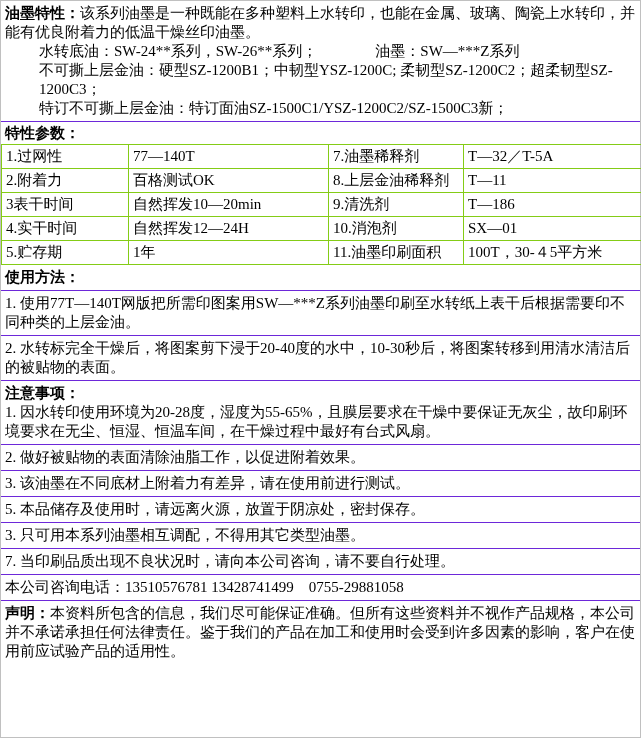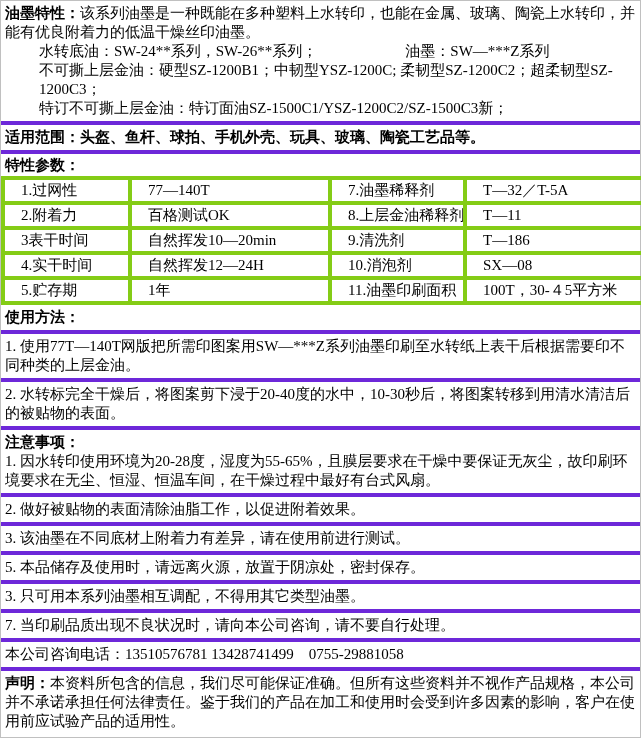--- a/index.html
+++ b/index.html
@@ -11,38 +11,38 @@
     line-height: 19px;
     color: #000000;
   }
   .doc {
     width: 641px;
     min-height: 738px;
     border: 1px solid #c0c0c0;
     background: #ffffff;
   }
   .row {
-    border-bottom: 4px solid #6d28d9;
+    border-bottom: 1px solid #6d28d9;
     padding: 3px 4px;
   }
   .row.last { border-bottom: none; }
   b, .bold { font-weight: bold; }
   .indent { padding-left: 34px; }
-  .gap { margin-left: 88px; }
+  .gap { margin-left: 58px; }
   .sec-params { padding: 0; border-bottom: none; }
   .sec-params .params-label { padding: 2px 16px 1px 4px; }
   table.spec {
     width: 100%;
     border-collapse: collapse;
     table-layout: fixed;
   }
   table.spec td {
-    border: 4px solid #84cc16;
+    border: 1px solid #84cc16;
     height: 24px;
-    padding: 1px 16px;
+    padding: 1px 4px;
     overflow: hidden;
     white-space: nowrap;
     font-family: Liberation Serif, serif;
   }
   table.spec col.c1 { width: 127px; }
   table.spec col.c2 { width: 200px; }
   table.spec col.c3 { width: 135px; }
   table.spec col.c4 { width: 179px; }
   td.center { text-align: center; }
 </style>
@@ -51,21 +51,20 @@
 
 <div class="doc">
 
   <div class="row">
     <div><b>油墨特性：</b><span>该系列油墨是一种既能在多种塑料上水转印，也能在金属、玻璃、陶瓷上水转印，并能有优良附着力的低温干燥丝印油墨。</span></div>
     <div class="indent"><span>水转底油：SW-24**系列，SW-26**系列；</span><span class="gap">油墨：SW—***Z系列</span></div>
     <div class="indent">不可撕上层金油：硬型SZ-1200B1；中韧型YSZ-1200C; 柔韧型SZ-1200C2；超柔韧型SZ-1200C3；</div>
     <div class="indent">特订不可撕上层金油：特订面油SZ-1500C1/YSZ-1200C2/SZ-1500C3新；</div>
   </div>
 
-  <div class="row bold"><span>适用范围：</span><span>头盔、鱼杆、球拍、手机外壳、玩具、玻璃、陶瓷工艺品等。</span></div>
 
   <div class="row sec-params">
     <div class="bold params-label">特性参数：</div>
     <table class="spec">
       <colgroup>
           <col class="c1">
           <col class="c2">
           <col class="c3">
           <col class="c4">
         </colgroup>
@@ -85,21 +84,21 @@
         <tr>
           <td>3表干时间</td>
           <td>自然挥发10—20min</td>
           <td>9.清洗剂</td>
           <td>T—186</td>
         </tr>
         <tr>
           <td>4.实干时间</td>
           <td>自然挥发12—24H</td>
           <td>10.消泡剂</td>
-          <td>SX—08</td>
+          <td>SX—01</td>
         </tr>
         <tr>
           <td>5.贮存期</td>
           <td>1年</td>
           <td>11.油墨印刷面积</td>
           <td>100T，30-４5平方米</td>
         </tr>
       </tbody>
     </table>
   </div>

